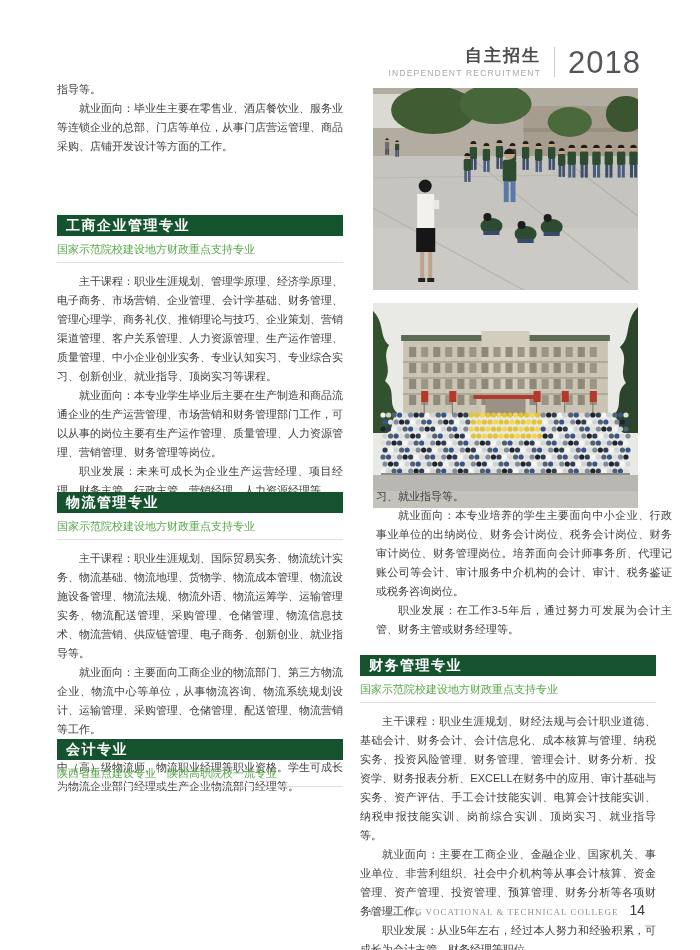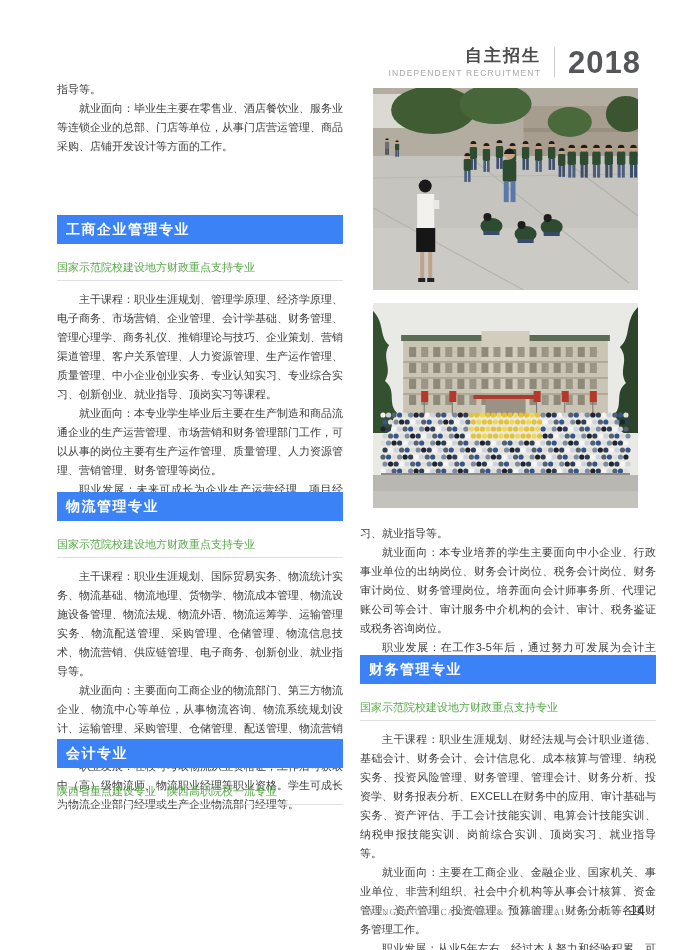--- a/index.html
+++ b/index.html
@@ -4,27 +4,27 @@
 <style>
   html,body{margin:0;padding:0;background:#888;}
   .page{position:relative;width:700px;height:950px;background:#ffffff;overflow:hidden;
         font-family:"Liberation Sans",sans-serif;}
   
   .header{position:absolute;top:46px;right:59px;display:flex;align-items:center;gap:13px;}
   .header-txt{text-align:right;}
   .title-cn{font-size:17px;font-weight:bold;color:#4c4c4c;letter-spacing:2px;line-height:20px;}
   .title-en{font-size:8.5px;color:#a8a8a8;letter-spacing:1.2px;margin-top:2px;}
   .vdiv{width:1px;height:30px;background:#cccccc;}
-  .year{font-size:31px;font-weight:700;color:#55565a;letter-spacing:1px;line-height:31px;}
+  .year{font-size:31px;font-weight:400;color:#55565a;letter-spacing:1px;line-height:31px;}
   
   .block{position:absolute;width:286px;left:57px;color:#3d3d3d;}
   .block.right{left:360px;width:296px;}
   p.p{margin:0;font-size:11px;line-height:19px;text-align:justify;text-indent:2em;color:#3d3d3d;}
   p.p.noindent{text-indent:0;}
-  .sec .bar{height:29px;background:#3b82f6;margin-bottom:16px;display:flex;align-items:center;}
+  .sec .bar{height:21px;background:#14532d;margin-bottom:6px;display:flex;align-items:center;}
   .sec .bar span{color:#ffffff;font-size:14px;font-weight:bold;letter-spacing:1.5px;padding-left:9px;}
   .sec .badge{font-size:11px;color:#57a848;line-height:14px;margin-bottom:6px;}
   .sec .rule{border-top:1px solid #e0e0e0;height:0;margin-bottom:9px;}
   
   .photo{position:absolute;left:373px;width:265px;}
   #photo1{top:88px;height:202px;}
   #photo2{top:303px;height:205px;}
   .photo svg{display:block;width:100%;height:100%;}
   
   .footer{position:absolute;right:55px;bottom:32px;display:flex;align-items:baseline;gap:11px;}
@@ -706,21 +706,21 @@
           <circle cx="230" cy="168" r="2.6" fill="#f5f5f2"></circle>
           <circle cx="235.5" cy="168" r="2.6" fill="#cfd4dc"></circle>
           <circle cx="241" cy="168" r="2.6" fill="#556070"></circle>
           <circle cx="246.5" cy="168" r="2.6" fill="#35548c"></circle>
           <circle cx="252" cy="168" r="2.6" fill="#e0ded9"></circle>
           <rect x="8" y="170" width="248" height="2" fill="#8f8d88"></rect>
         </g>
     </svg>
   </div>
 
-  <div class="block right" style="top:524px;">
+  <div class="block right" style="top:487px;margin-left:16px;">
     <p class="p noindent">习、就业指导等。</p>
     <p class="p">就业面向：本专业培养的学生主要面向中小企业、行政事业单位的出纳岗位、财务会计岗位、税务会计岗位、财务审计岗位、财务管理岗位。培养面向会计师事务所、代理记账公司等会计、审计服务中介机构的会计、审计、税务鉴证或税务咨询岗位。</p>
     <p class="p">职业发展：在工作3-5年后，通过努力可发展为会计主管、财务主管或财务经理等。</p>
   </div>
 
   <div class="block right sec" style="top:655px;">
     <div class="bar">
       <span>财务管理专业</span>
     </div>
     <div class="badge">国家示范院校建设地方财政重点支持专业</div>

